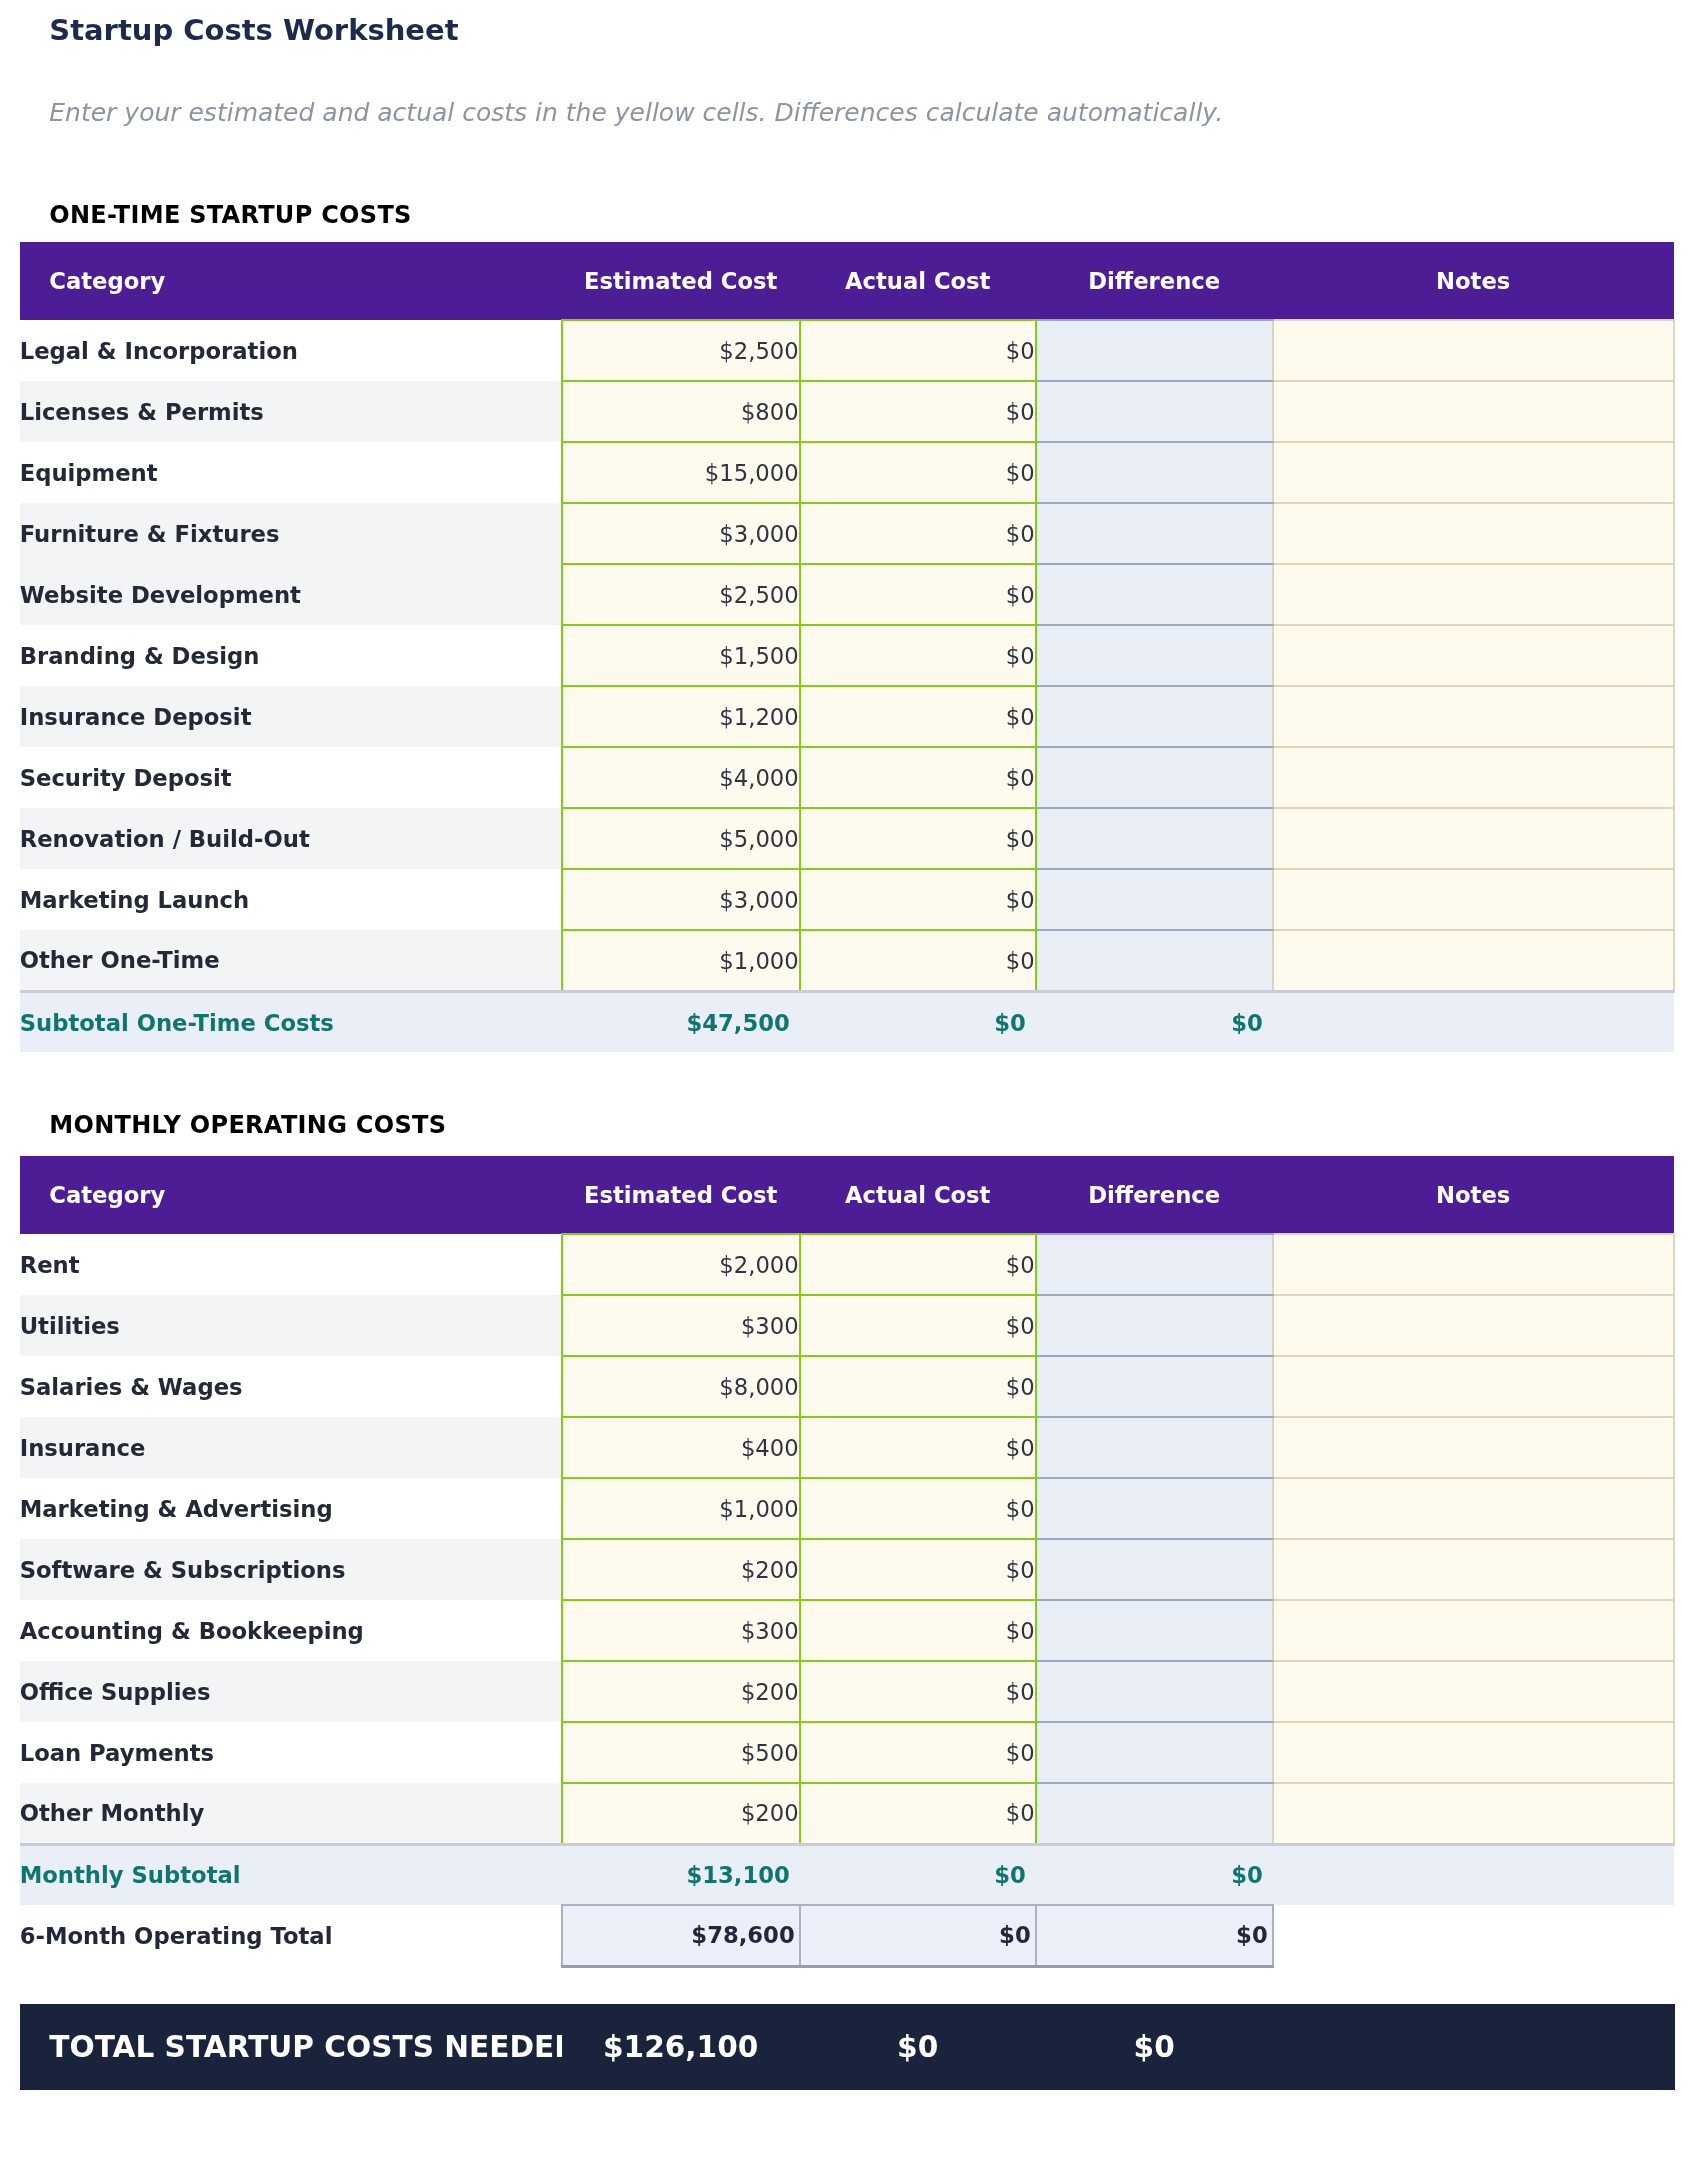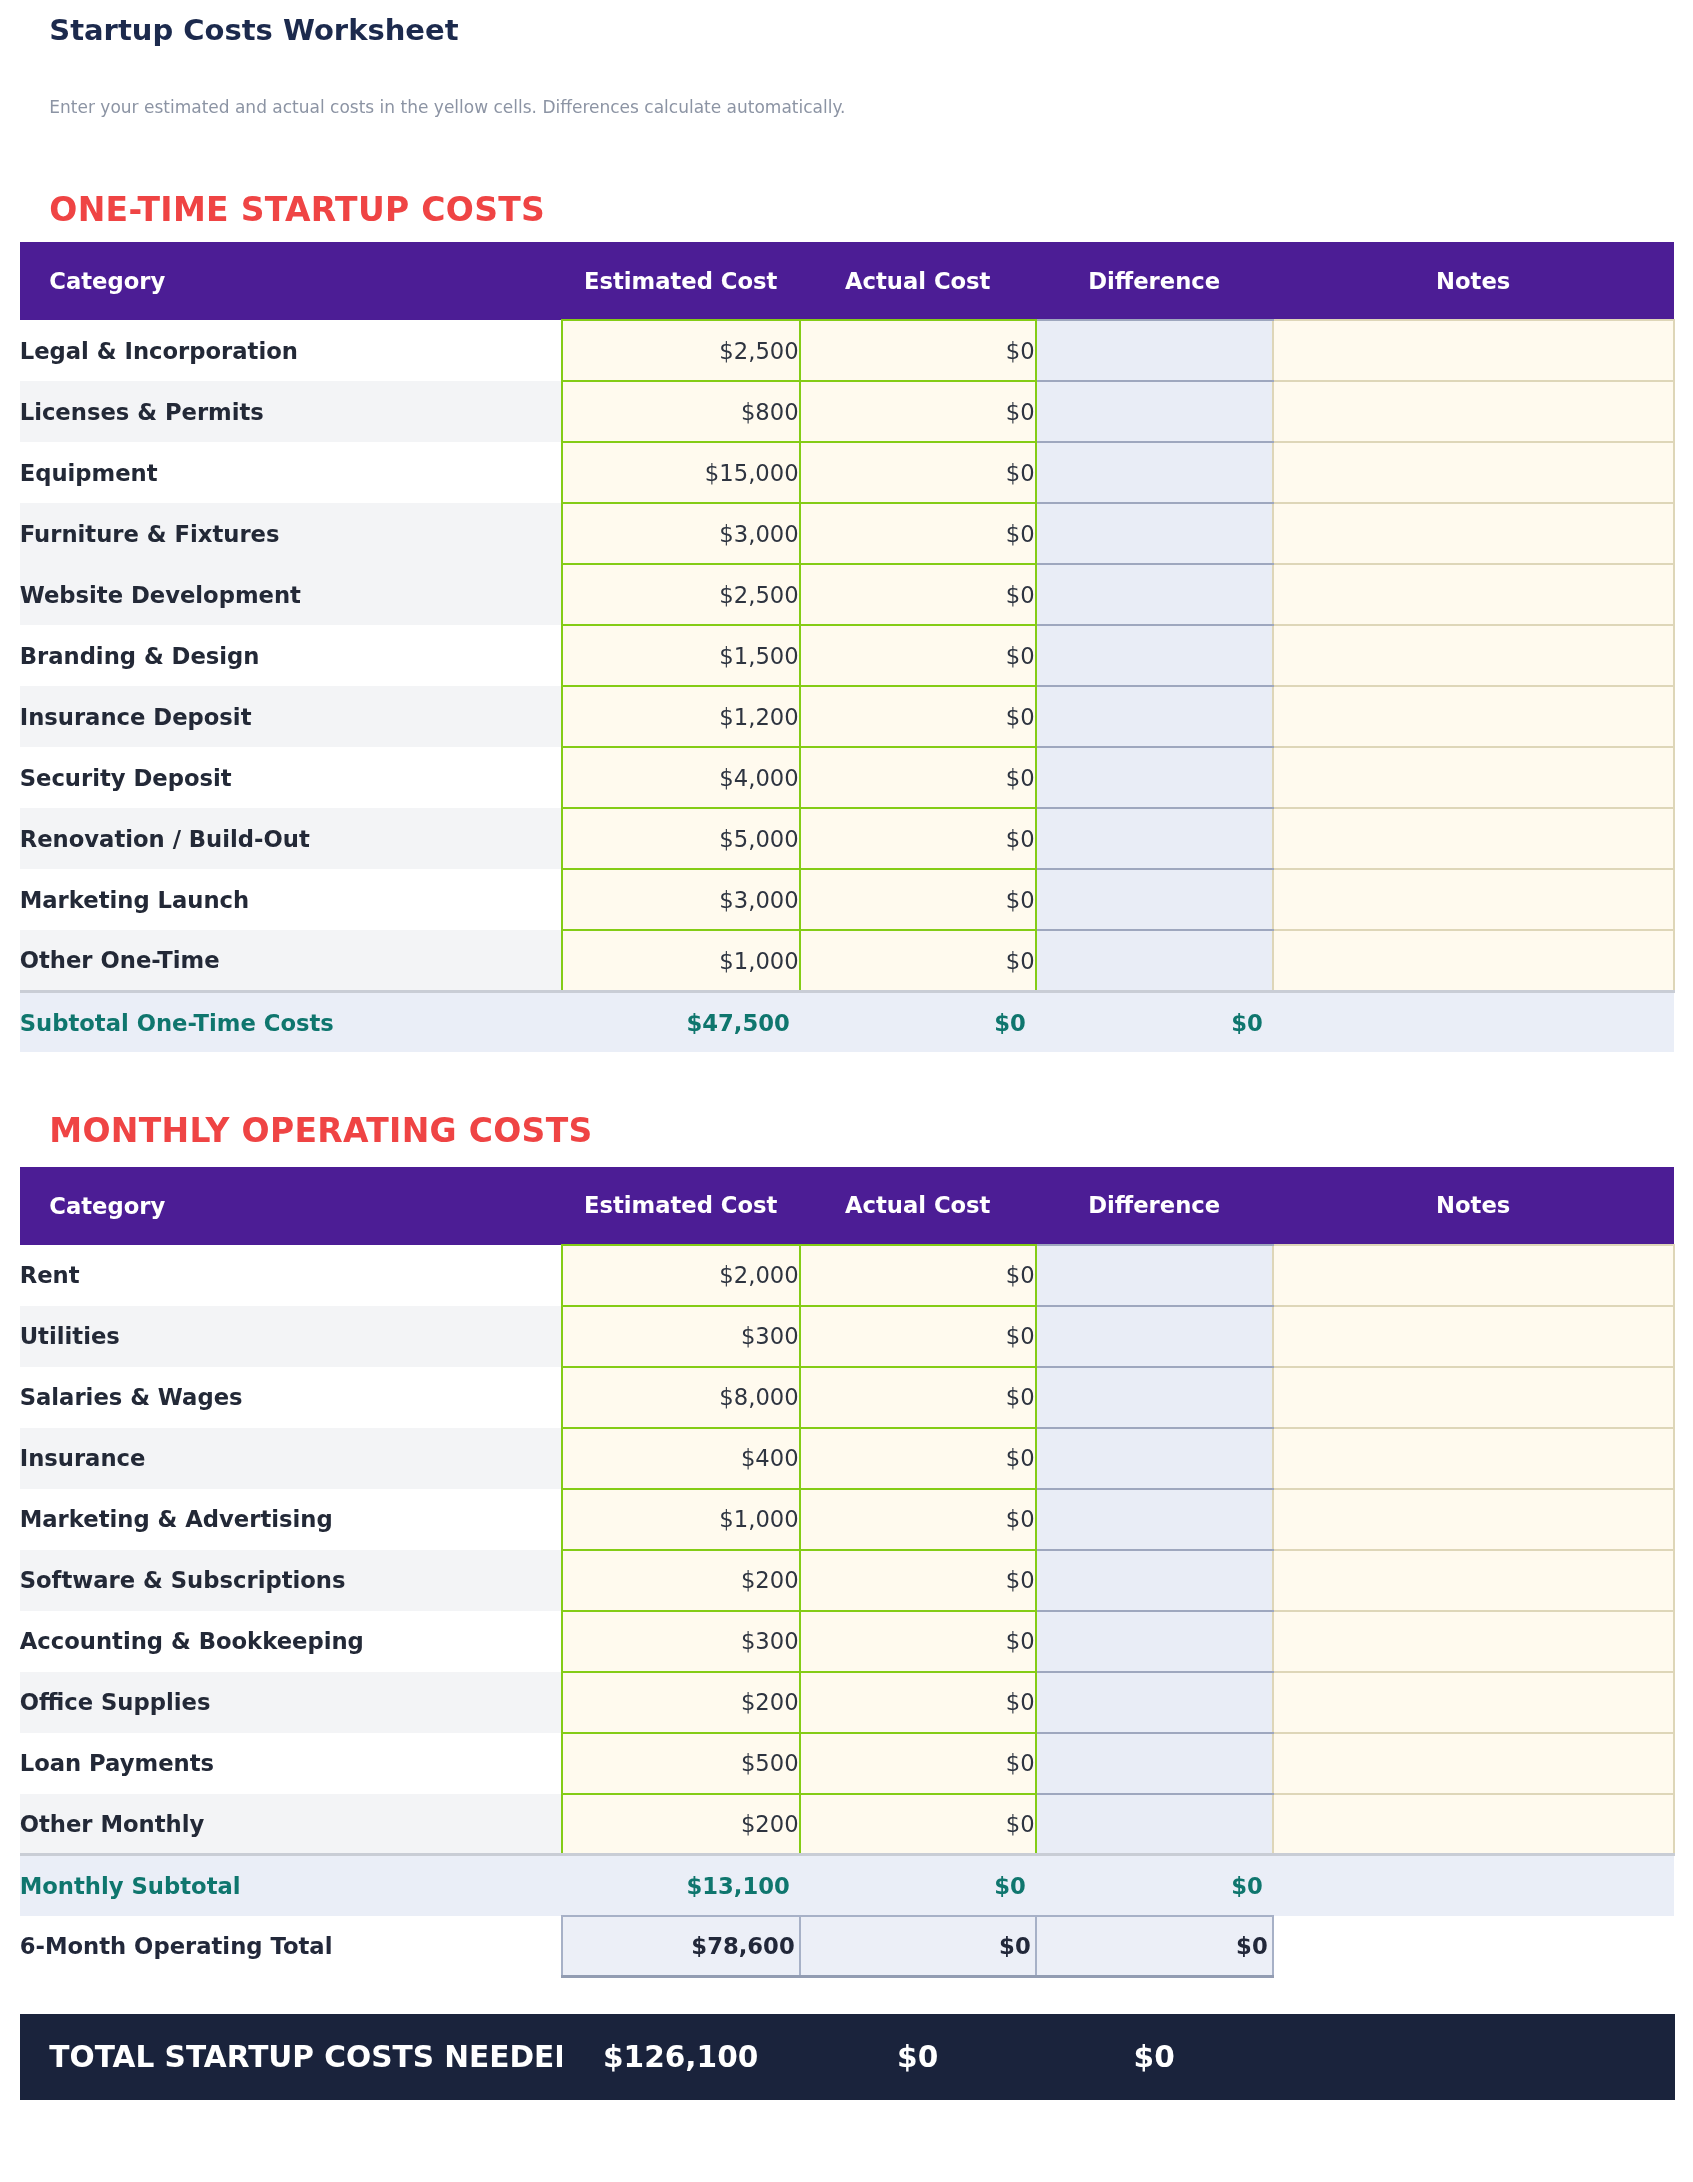--- a/index.html
+++ b/index.html
@@ -15,29 +15,30 @@
   .page { padding: 0 18.7px 0 19.7px; }
 
   h1.title {
     font-size: 29px;
     font-weight: bold;
     color: #1C2A4D;
     margin: 13.8px 0 0 29.6px;
     line-height: 1.15;
   }
   .subtitle {
+    font-style: italic;
     color: #8C94A4;
-    font-size: 17px;
+    font-size: 25px;
     margin: 49px 0 0 29.6px;
     line-height: 1.35;
   }
   h2.section-heading {
-    font-size: 33px;
-    font-weight: bold;
-    color: #ef4444;
+    font-size: 24px;
+    font-weight: bold;
+    color: #000000;
     margin: 71px 0 12.8px 29.6px;
     line-height: 1.2;
     letter-spacing: 0.3px;
   }
   h2.section-heading.second { margin-top: 59px; margin-bottom: 15.8px; }
 
   table.costs {
     border-collapse: collapse;
     table-layout: fixed;
     width: 1655px;

